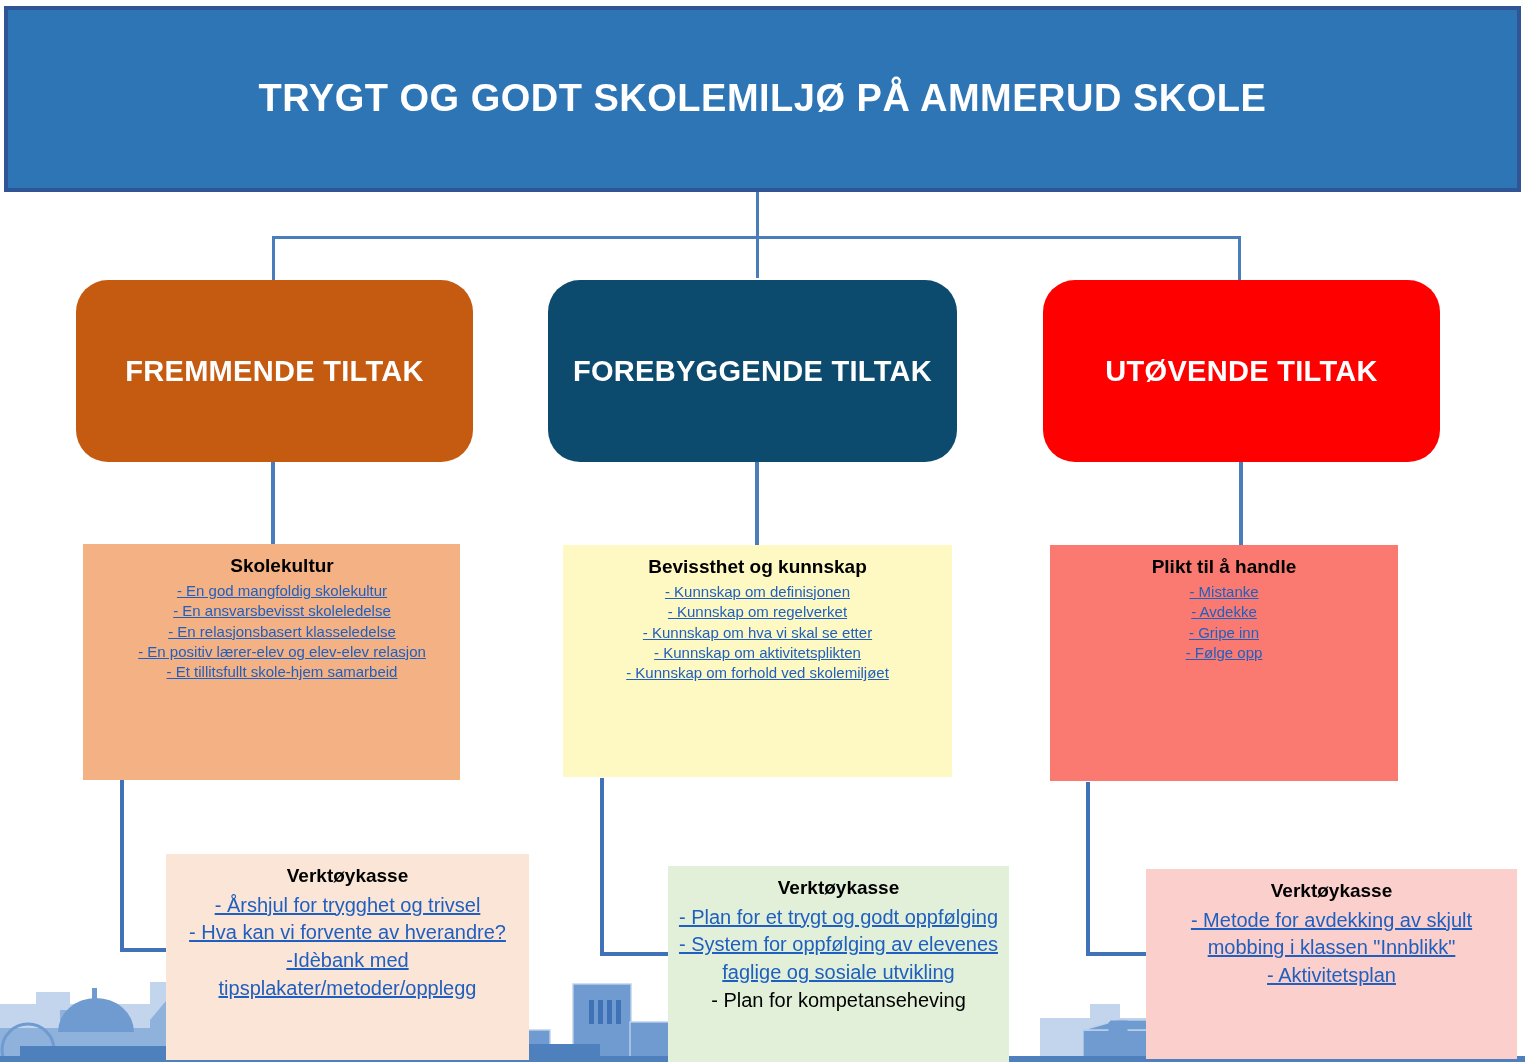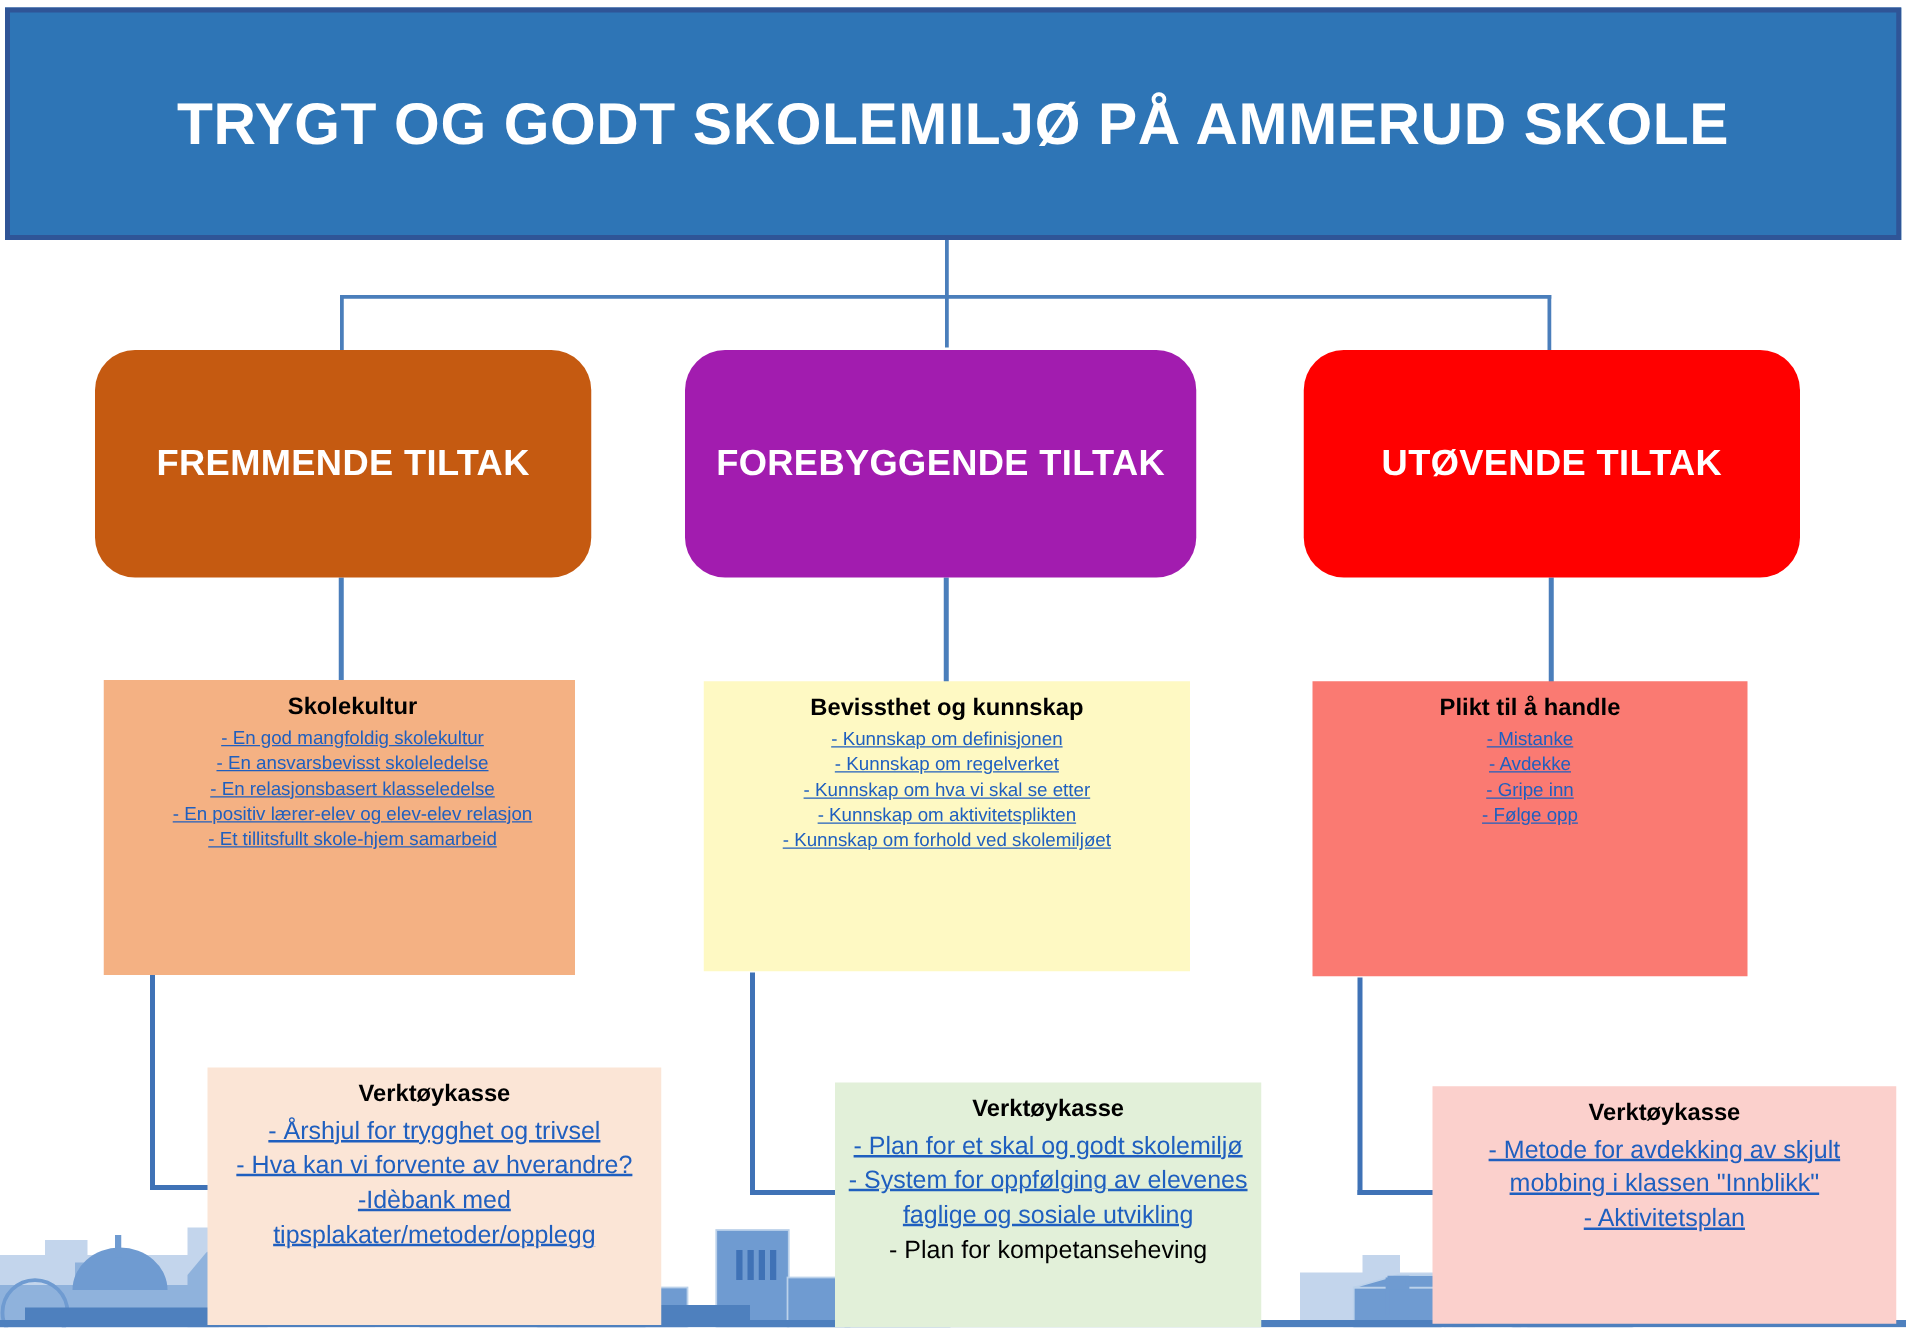--- a/index.html
+++ b/index.html
@@ -19,39 +19,39 @@
   .conn-thin{position:absolute;background:#4A7EBB;z-index:1;}
 
   
   #title-box{
     position:absolute;left:4px;top:6px;width:1509px;height:178px;
     background:#2E75B6;border:4px solid #2F5597;
     display:flex;align-items:center;justify-content:center;
     z-index:3;
   }
   #title-text{
-    color:#ffffff;font-weight:bold;font-size:47px;letter-spacing:0.5px;
+    color:#ffffff;font-weight:bold;font-size:38px;letter-spacing:0.5px;
     text-align:center;line-height:1.1;
     font-family:"Liberation Sans", sans-serif;
   }
 
   
   .cat-box{
     position:absolute;top:280px;height:182px;
     display:flex;align-items:center;justify-content:center;
     z-index:3;
     border-radius:32px;
   }
   .cat-label{
     color:#ffffff;font-weight:bold;font-size:29px;text-align:center;
     letter-spacing:0.3px;
     font-family:"Liberation Sans", sans-serif;
   }
   #cat-0{left:76px;width:397px;background:#C55A11;}
-  #cat-1{left:548px;width:409px;background:#a21caf;}
+  #cat-1{left:548px;width:409px;background:#0c4a6e;}
   #cat-2{left:1043px;width:397px;background:#FF0000;}
 
   
   .card{
     position:absolute;z-index:3;
     box-sizing:border-box;
     padding:10px 6px 10px 6px;
     text-align:center;
   }
   .card-title{
@@ -239,21 +239,21 @@
 
   <div class="card" id="tool-0">
     <div class="card-title">Verktøykasse</div>
     <div class="card-item">- Årshjul for trygghet og trivsel</div>
     <div class="card-item">- Hva kan vi forvente av hverandre?</div>
     <div class="card-item">-Idèbank med tipsplakater/metoder/opplegg</div>
   </div>
 
   <div class="card" id="tool-1">
     <div class="card-title">Verktøykasse</div>
-    <div class="card-item">- Plan for et skal og godt skolemiljø</div>
+    <div class="card-item">- Plan for et trygt og godt oppfølging</div>
     <div class="card-item">- System for oppfølging av elevenes faglige og sosiale utvikling</div>
     <div class="card-item plain">- Plan for kompetanseheving</div>
   </div>
 
   <div class="card" id="tool-2">
     <div class="card-title">Verktøykasse</div>
     <div class="card-item">- Metode for avdekking av skjult mobbing i klassen "Innblikk"</div>
     <div class="card-item">- Aktivitetsplan</div>
   </div>
 

